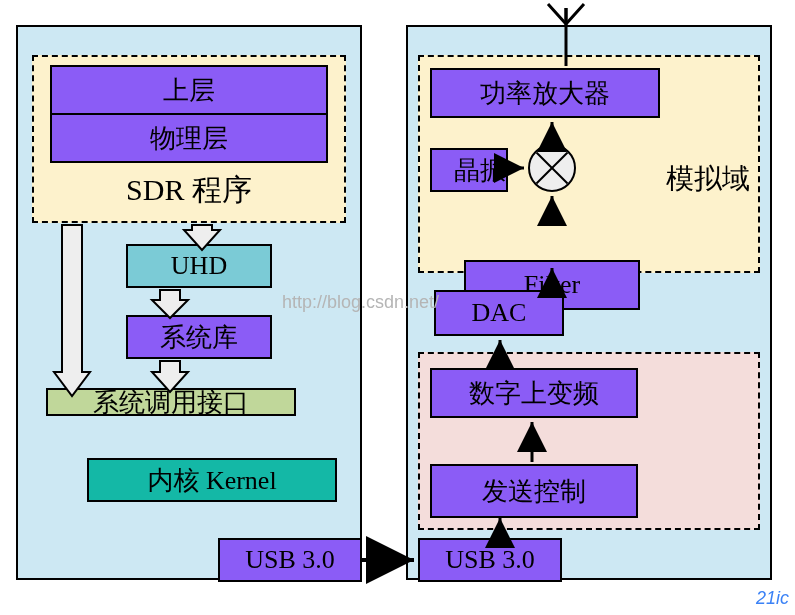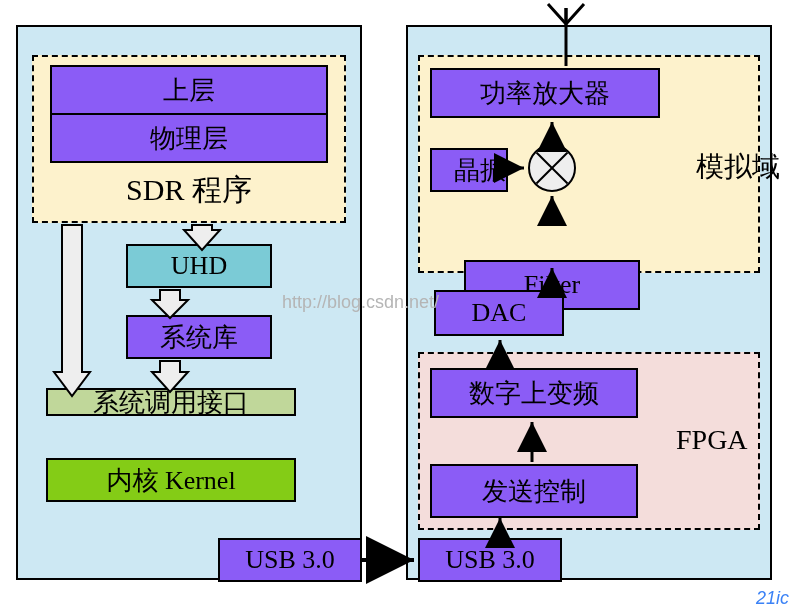--- a/index.html
+++ b/index.html
@@ -28,21 +28,21 @@
     white-space: nowrap;
   }
   .dashed {
     border-style: dashed;
   }
   .panel-blue { background: #cde8f3; }
   .panel-cream { background: #fdf2cc; }
   .panel-pink { background: #f4dddb; }
   .box-gray { background: #8b5cf6; }
   .box-teal { background: #7bcbd6; }
-  .box-pink { background: #84cc16; }
+  .box-pink { background: #14b8a6; margin-left: 41px; }
   .box-green { background: #c0d79a; }
   .mixer {
     position: absolute;
     border: 2px solid #000;
     border-radius: 50%;
     background: #eeeeee;
   }
   .mixer::before, .mixer::after {
     content: "";
     position: absolute;
@@ -112,21 +112,21 @@
   <div class="block box-gray" style="left:430px; top:68px; width:230px; height:50px;">
     <span>功率放大器</span>
   </div>
 
   <div class="block box-gray" style="left:430px; top:148px; width:78px; height:44px;justify-content:flex-end;">
     <span>晶振</span>
   </div>
 
   <div class="mixer" style="left:528px; top:144px; width:48px; height:48px;"></div>
 
-  <div style="position:absolute; left:666px; top:148px; font-size:28px;margin-left:30px;">
+  <div style="position:absolute; left:666px; top:160px; font-size:28px;">
     <span>模拟域</span>
   </div>
 
   <div class="block box-gray" style="left:464px; top:214px; width:176px; height:50px;margin-top:46px;">
     <span>Filter</span>
   </div>
 
   <div class="block box-gray" style="left:434px; top:290px; width:130px; height:46px;">
     <span>DAC</span>
   </div>
@@ -134,23 +134,20 @@
   <div class="block dashed panel-pink" style="left:418px; top:352px; width:342px; height:178px;"></div>
 
   <div class="block box-gray" style="left:430px; top:368px; width:208px; height:50px;">
     <span>数字上变频</span>
   </div>
 
   <div class="block box-gray" style="left:430px; top:464px; width:208px; height:54px;">
     <span>发送控制</span>
   </div>
 
-  <div style="position:absolute; left:676px; top:424px; font-size:28px;">
-    <span>FPGA</span>
-  </div>
 
   <div class="block box-gray" style="left:418px; top:538px; width:144px; height:44px;">
     <span>USB 3.0</span>
   </div>
 
   <div class="watermark" style="left:282px; top:292px;">
     <span>http://blog.csdn.net/</span>
   </div>
 
   <div style="position:absolute; right:6px; bottom:6px; font-size:18px; font-style:italic; color:#3b82f6; font-family:Arial,sans-serif;">

